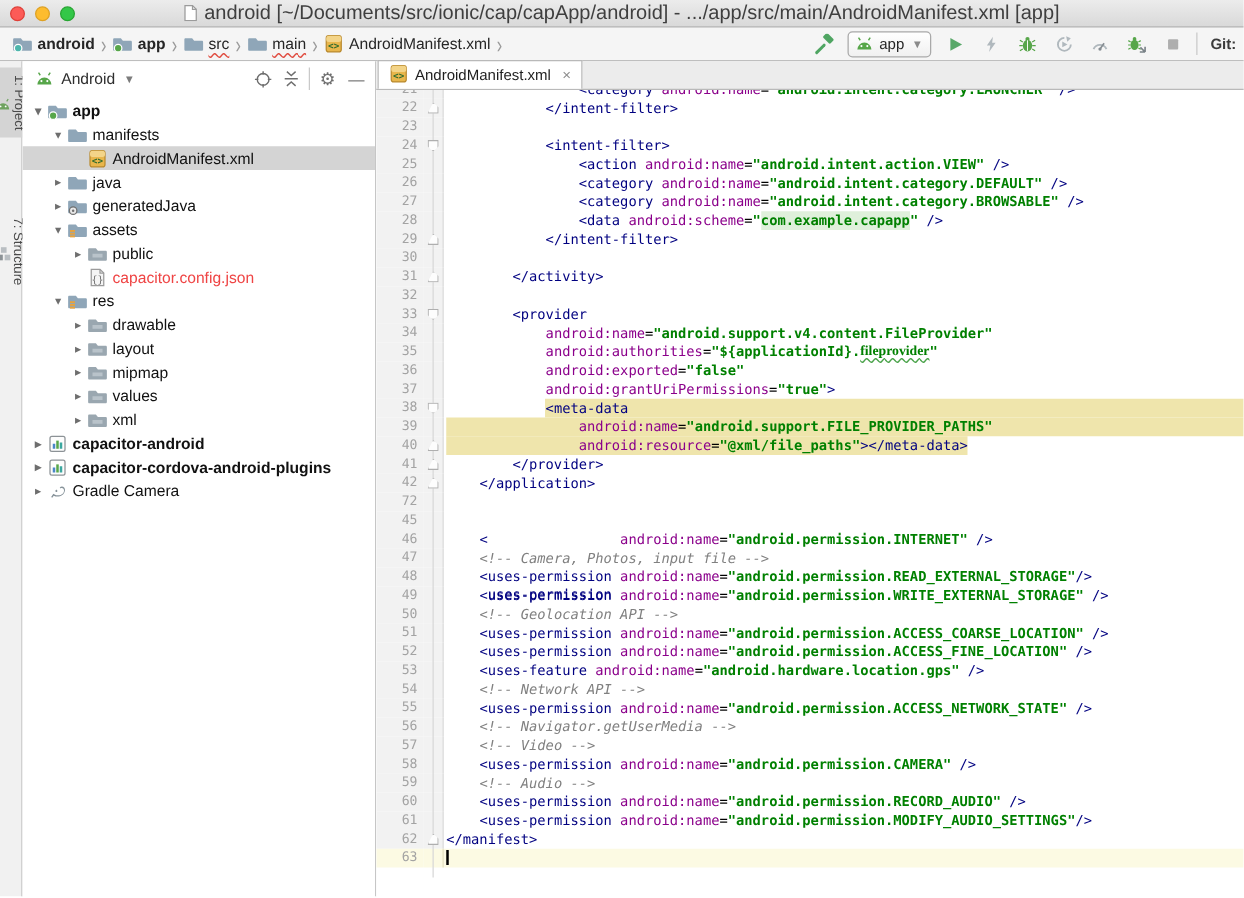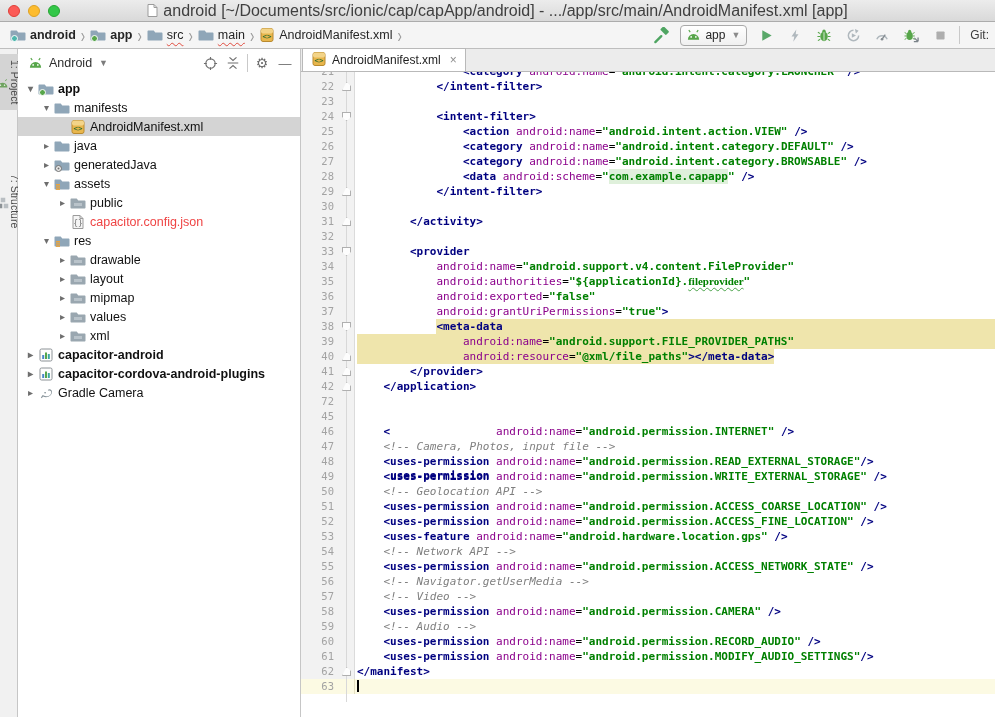--- a/index.html
+++ b/index.html
@@ -26,21 +26,21 @@
   .crumb.b{ font-weight:bold; }
   .crumb.typo .clabel{ text-decoration:underline wavy #E04B3F 1px; text-underline-offset:3px; }
   .csep{ color:#9B9B9B; font-size:13px; transform:scaleY(1.5); padding:0 1px; }
   .nav-actions{ margin-left:auto; display:flex; align-items:center; gap:9px; padding-right:2px; }
   .tbtn{ width:20px; height:20px; display:flex; align-items:center; justify-content:center; border-radius:3px; }
   .tbtn.dis{ opacity:.9; }
   .combo{ display:flex; align-items:center; gap:4px; height:21px; padding:0 6px 0 5px;
     background:linear-gradient(#FFFFFF,#F0F0F0); border:1px solid #A9A9A9; border-radius:4px; font-size:12px; color:#262626;}
   .combo .caret{ color:#8B8B8B; font-size:9px; margin-left:2px;}
   .vsep{ width:1px; height:18px; background:#C9C9C9; }
-  .gitlabel{ font-size:12px; color:#3B3B3B; font-weight:normal; padding-left:1px; }
+  .gitlabel{ font-size:12px; color:#3B3B3B; font-weight:bold; padding-left:1px; }
 
   
   .main{ display:flex; height:668px; }
 
   
   .stripe{ width:18px; background:#F1F1F1; border-right:1px solid #C6C6C6;
     display:flex; flex-direction:column; align-items:center; padding-top:5px; }
   .vtab{ writing-mode:vertical-rl; display:flex; flex-direction:column; align-items:center;
     font-size:10.5px; color:#4A4A4A; padding:6px 2px; border-radius:1px; }
   .vtab.active{ background:#D4D4D4; }
@@ -79,21 +79,21 @@
   .lcode{ flex:1; display:flex; padding-left:2px; min-width:0; }
   .crow.caretrow .lnum, .crow.caretrow .lfold, .crow.caretrow .lcode{ background:#FCFAE3; }
   .crow.caretrow .lfold{ border-right-color:#E4DFC0; }
 
   .foldline{ position:absolute; left:45px; width:1px; background:#D8D8D8; z-index:0; }
   .fmark{ position:absolute; left:3px; top:3px; width:9px; height:9px; background:#FDFDFD;
     border:1px solid #AFAFAF; z-index:1; }
   .fmark.open{ clip-path:polygon(0 0,100% 0,100% 55%,50% 100%,0 55%); }
   .fmark.close{ clip-path:polygon(50% 0,100% 45%,100% 100%,0 100%); }
 
-  .sx-tag{ color:var(--c-tag); font-weight:bold; }
+  .sx-tag{ color:var(--c-tag); font-weight:normal; }
   .sx-attr{ color:var(--c-attr); }
   .sx-val{ color:var(--c-val); font-weight:bold; }
   .sx-plain{ color:#000; }
   .sx-cmt{ color:var(--c-cmt); font-style:italic; }
   .sx-ident{ background:var(--c-ident);margin-top:44px; }
   .sx-inj{ background:var(--c-inj); }
   .sx-typo{ text-decoration:underline wavy #4BA34B 1px; text-underline-offset:2px;font-family:Liberation Serif, serif; }
   .band{ background:var(--c-band); display:flex; }
   .band.grow{ flex:1; }
   .caretbar{ width:1.5px; height:12px; background:#000; margin-top:1px; }

